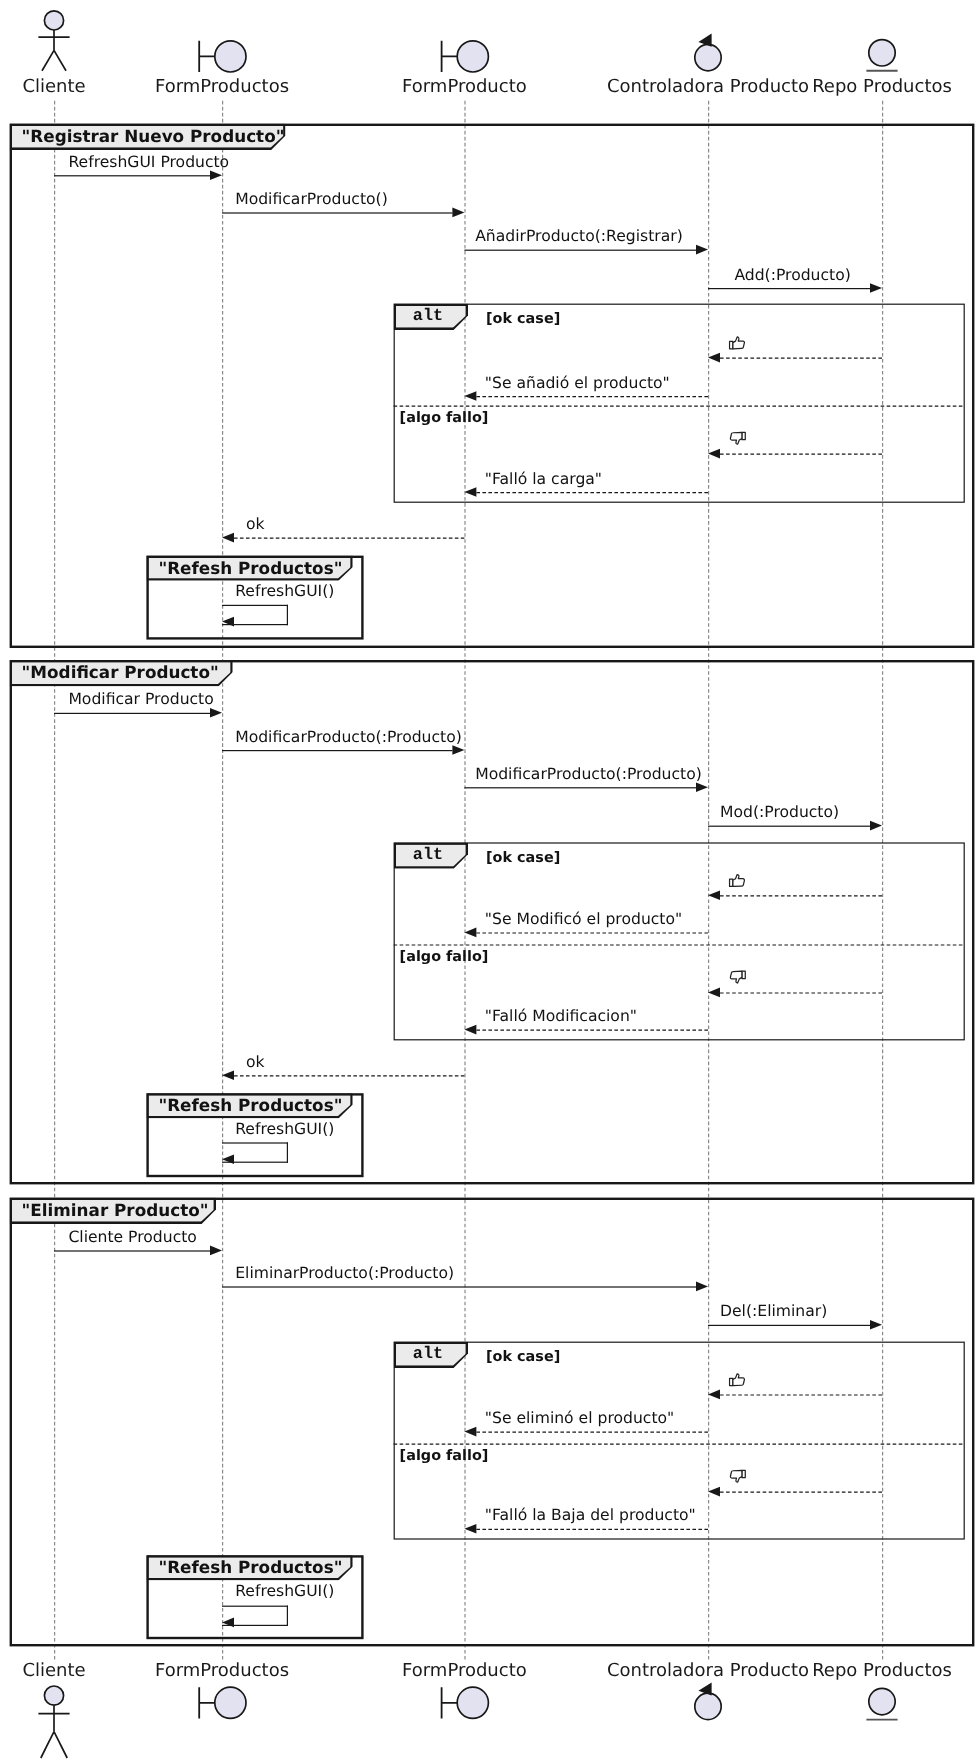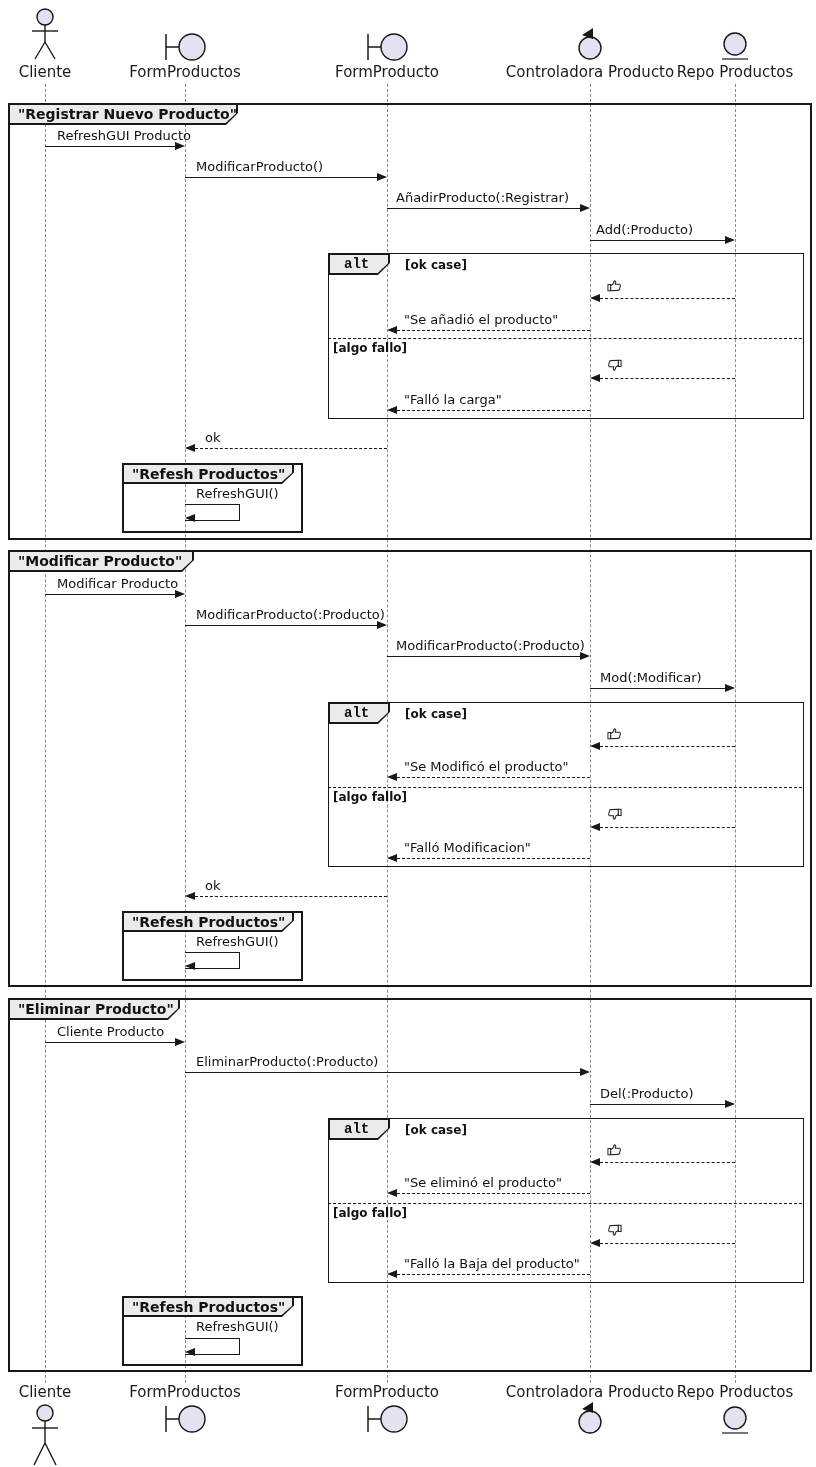--- a/index.html
+++ b/index.html
@@ -91,21 +91,21 @@
   <div class="hr" style="left:175px;top:142px"></div>
 
   <div class="mlabel" style="left:196px;top:159px">ModificarProducto()</div>
   <div class="line" style="left:185px;top:177px;width:192px"></div>
   <div class="hr" style="left:377px;top:173px"></div>
 
   <div class="mlabel" style="left:396px;top:190px">AñadirProducto(:Registrar)</div>
   <div class="line" style="left:387px;top:208px;width:193px"></div>
   <div class="hr" style="left:580px;top:204px"></div>
 
-  <div class="mlabel" style="left:596px;top:222px">Add(:Producto)</div>
+  <div class="mlabel" style="left:612px;top:222px">Add(:Producto)</div>
   <div class="line" style="left:590px;top:240px;width:135px"></div>
   <div class="hr" style="left:725px;top:236px"></div>
 
   <div class="frame" style="left:328px;top:253px;width:474px;height:164px;border-width:1.6px"></div>
   <div class="tab" style="left:328px;top:253px;width:62px;height:22px">
     <div class="tab-bg"></div>
     <span class="tab-text alt-text">alt</span>
   </div>
   <div class="guard" style="left:405px;top:258px">[ok case]</div>
 
@@ -166,21 +166,21 @@
   <div class="hr" style="left:175px;top:590px"></div>
 
   <div class="mlabel" style="left:196px;top:607px">ModificarProducto(:Producto)</div>
   <div class="line" style="left:185px;top:625px;width:192px"></div>
   <div class="hr" style="left:377px;top:621px"></div>
 
   <div class="mlabel" style="left:396px;top:638px">ModificarProducto(:Producto)</div>
   <div class="line" style="left:387px;top:656px;width:193px"></div>
   <div class="hr" style="left:580px;top:652px"></div>
 
-  <div class="mlabel" style="left:600px;top:670px">Mod(:Modificar)</div>
+  <div class="mlabel" style="left:600px;top:670px">Mod(:Producto)</div>
   <div class="line" style="left:590px;top:688px;width:135px"></div>
   <div class="hr" style="left:725px;top:684px"></div>
 
   <div class="frame" style="left:328px;top:702px;width:474px;height:163px;border-width:1.6px"></div>
   <div class="tab" style="left:328px;top:702px;width:62px;height:22px">
     <div class="tab-bg"></div>
     <span class="tab-text alt-text">alt</span>
   </div>
   <div class="guard" style="left:405px;top:707px">[ok case]</div>
 
@@ -237,21 +237,21 @@
   </div>
 
   <div class="mlabel" style="left:57px;top:1024px">Cliente Producto</div>
   <div class="line" style="left:45px;top:1042px;width:130px"></div>
   <div class="hr" style="left:175px;top:1038px"></div>
 
   <div class="mlabel" style="left:196px;top:1054px">EliminarProducto(:Producto)</div>
   <div class="line" style="left:185px;top:1072px;width:395px"></div>
   <div class="hr" style="left:580px;top:1068px"></div>
 
-  <div class="mlabel" style="left:600px;top:1086px">Del(:Producto)</div>
+  <div class="mlabel" style="left:600px;top:1086px">Del(:Eliminar)</div>
   <div class="line" style="left:590px;top:1104px;width:135px"></div>
   <div class="hr" style="left:725px;top:1100px"></div>
 
   <div class="frame" style="left:328px;top:1118px;width:474px;height:163px;border-width:1.6px"></div>
   <div class="tab" style="left:328px;top:1118px;width:62px;height:22px">
     <div class="tab-bg"></div>
     <span class="tab-text alt-text">alt</span>
   </div>
   <div class="guard" style="left:405px;top:1123px">[ok case]</div>
 

